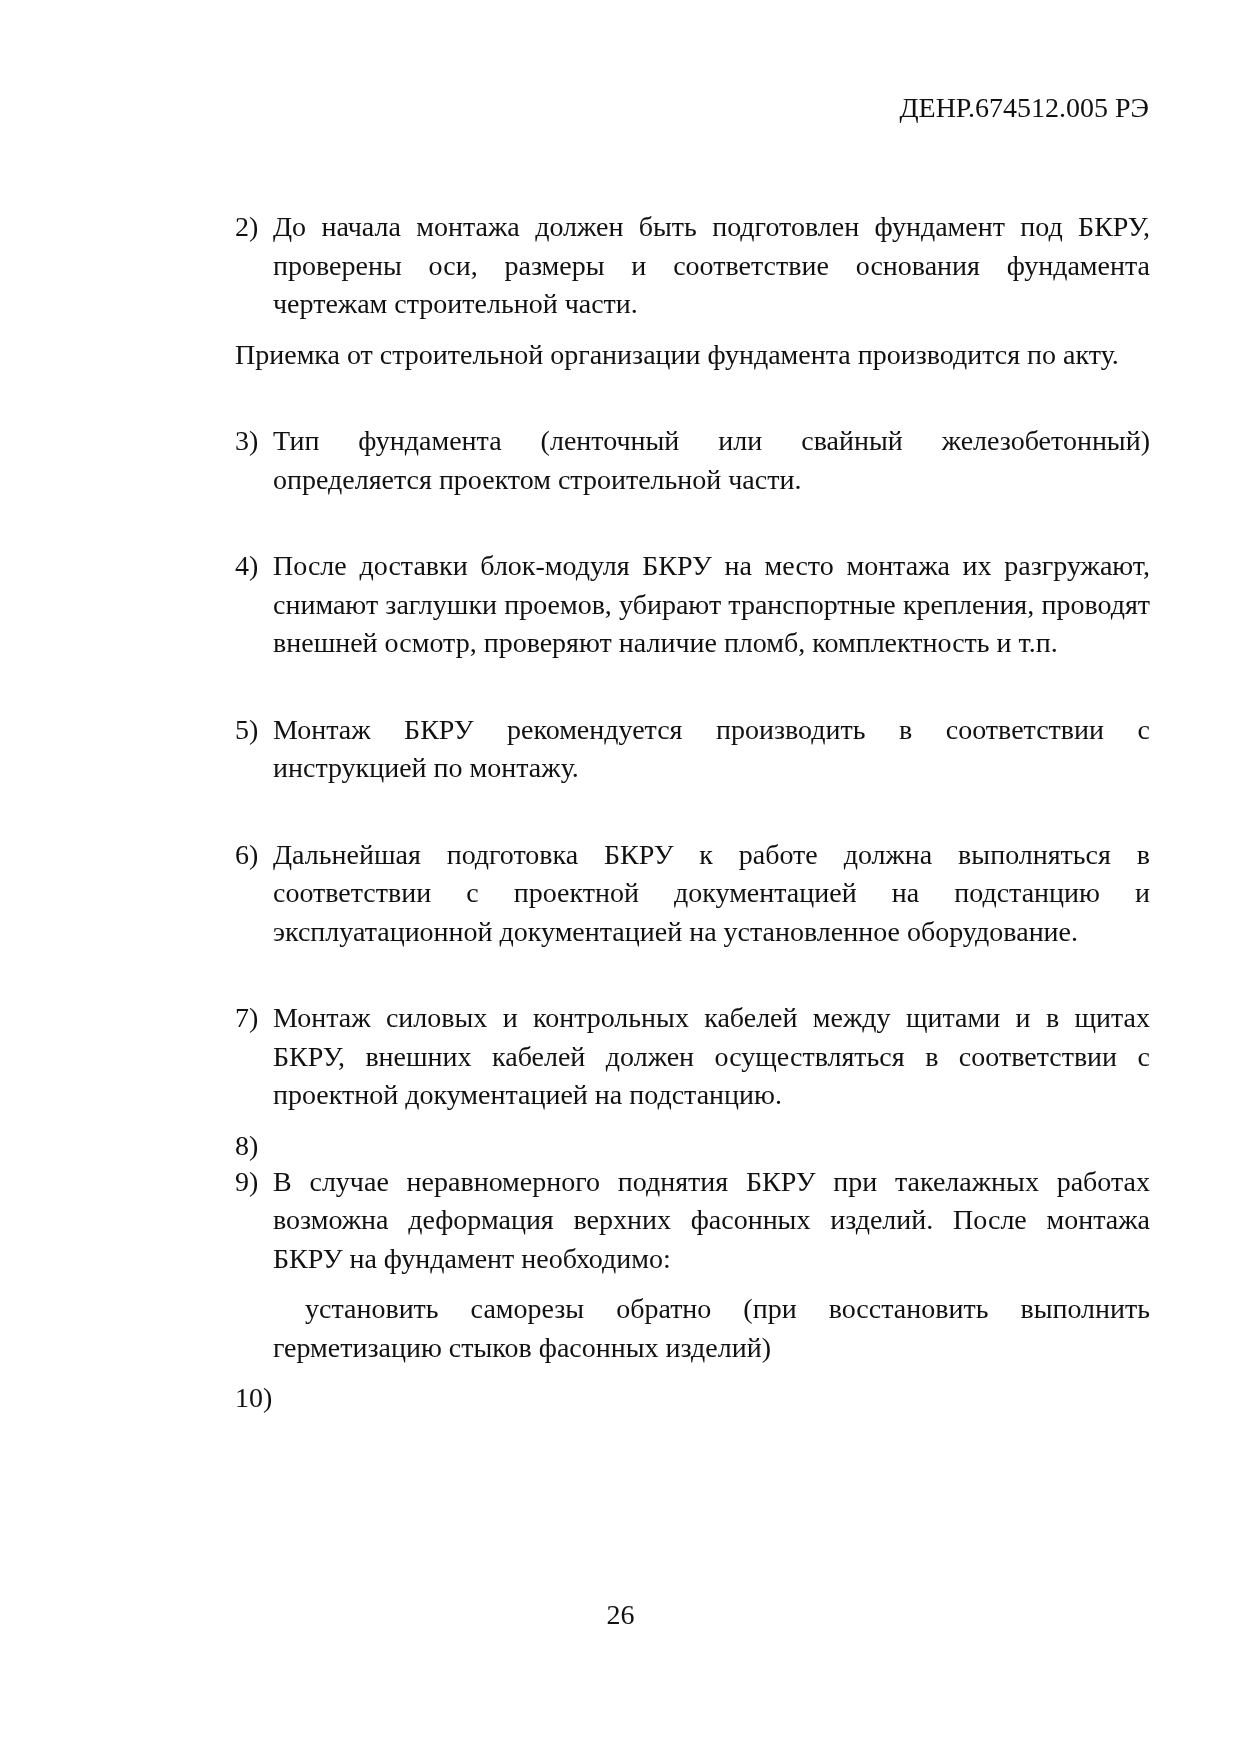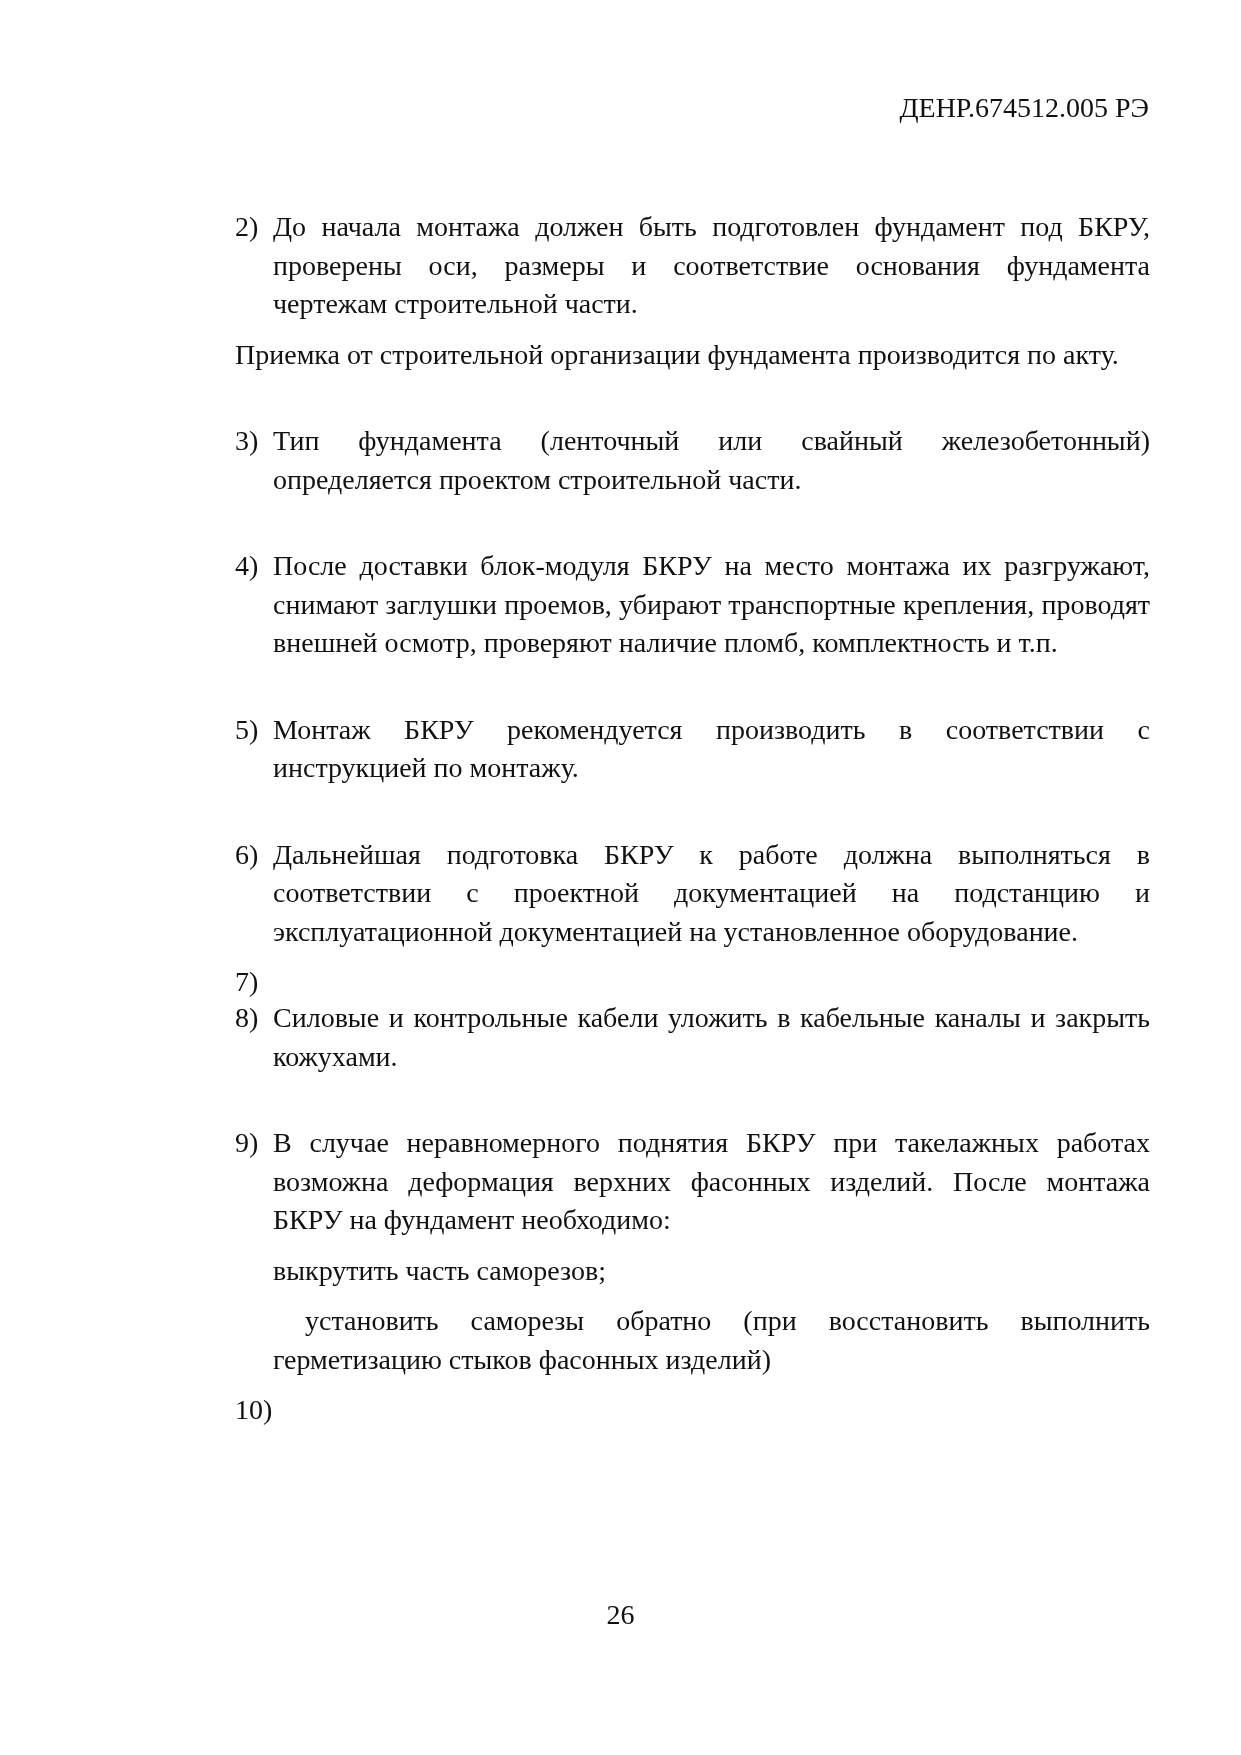--- a/index.html
+++ b/index.html
@@ -67,33 +67,32 @@
     <span class="text">Монтаж БКРУ рекомендуется производить в соответствии с инструкцией по монтажу.</span>
   </div>
 
   <div class="item">
     <span class="num">6)</span>
     <span class="text">Дальнейшая подготовка БКРУ к работе должна выполняться в соответствии с проектной документацией на подстанцию и эксплуатационной документацией на установленное оборудование.</span>
   </div>
 
   <div class="item">
     <span class="num">7)</span>
+    <span class="text">Монтаж силовых и контрольных кабелей между щитами и в щитах БКРУ, внешних кабелей должен осуществляться в соответствии с проектной документацией на подстанцию.</span>
   </div>
 
   <div class="item">
     <span class="num">8)</span>
-    <span class="text">Силовые и контрольные кабели уложить в кабельные каналы и закрыть кожухами.</span>
   </div>
 
   <div class="item">
     <span class="num">9)</span>
     <span class="text">В случае неравномерного поднятия БКРУ при такелажных работах возможна деформация верхних фасонных изделий. После монтажа БКРУ на фундамент необходимо:</span>
   </div>
 
-  <div class="sub">выкрутить часть саморезов;</div>
   <div class="sub" style="white-space: pre-wrap;"> установить саморезы обратно (при восстановить выполнить герметизацию стыков фасонных изделий)</div>
 
   <div class="item item-10">
     <span class="num">10)</span>
   </div>
 
 </div>
 
 <div class="page-number">26</div>
 

